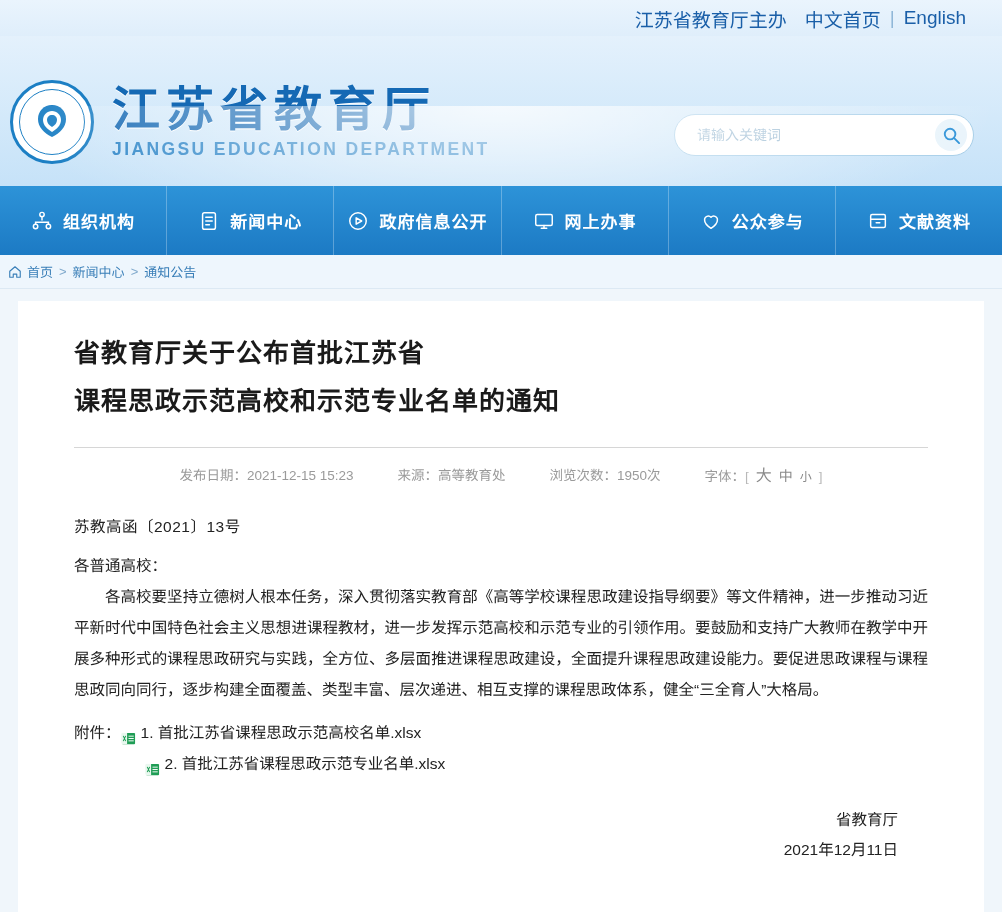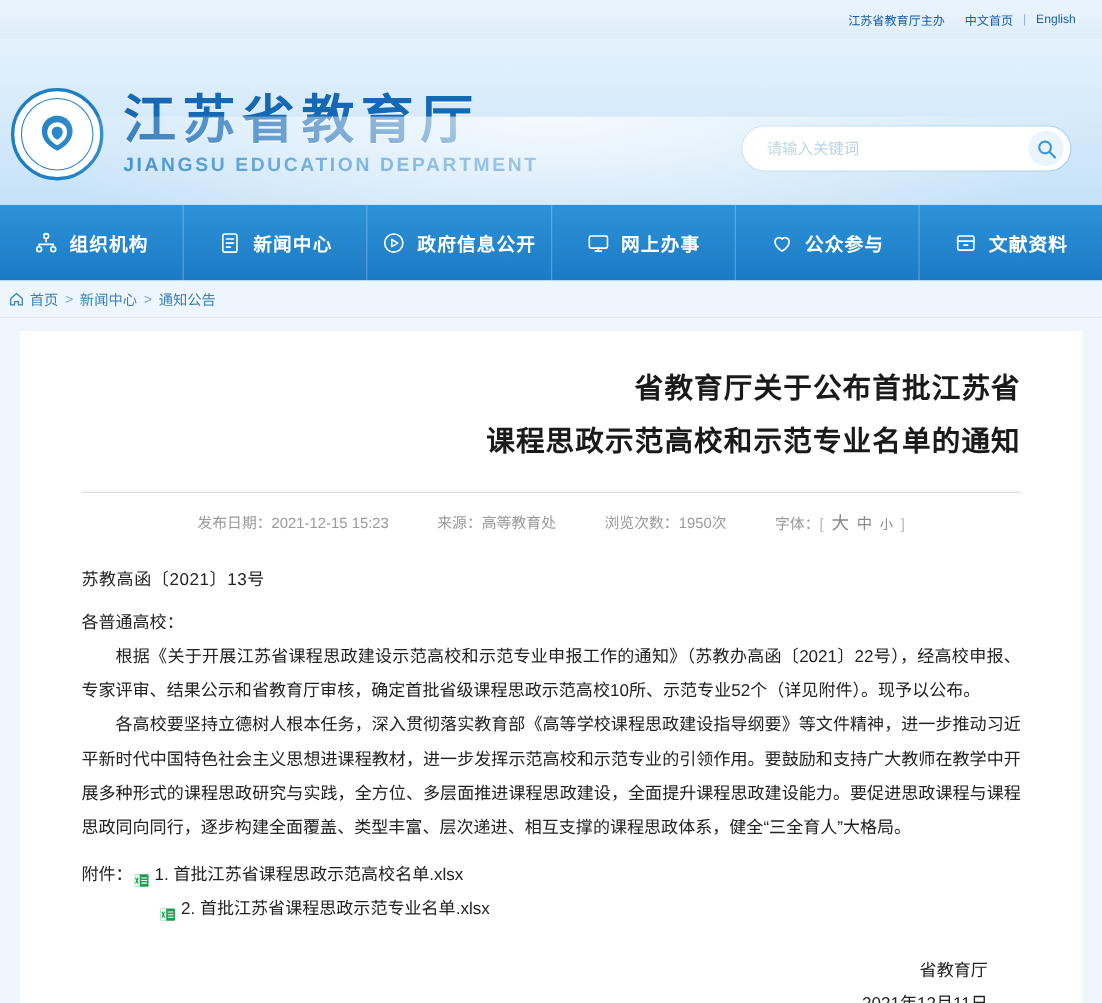--- a/index.html
+++ b/index.html
@@ -11,22 +11,22 @@
     overflow: hidden;
   }
 
   
   .topbar {
     height: 36px;
     background: linear-gradient(180deg, #eaf4fd 0%, #dfeefb 100%);
     display: flex;
     align-items: center;
     justify-content: flex-end;
-    padding-right: 24px;
-    font-size: 11px;
+    padding-right: 36px;
+    font-size: 19px;
     color: #1a5fa8;
   }
   .topbar a { color: #1a5fa8; text-decoration: none; }
   .topbar .sep { color: #8fb6d8; margin: 0 9px; }
   .topbar .gap { margin-right: 18px; }
 
   
   .header {
     position: relative;
     height: 150px;
@@ -158,21 +158,21 @@
     background: #f0f6fb;
     padding: 12px 18px 0 18px;
     height: calc(912px - 36px - 150px - 52px - 34px);
   }
   .article {
     background: #fff;
     height: 100%;
     padding: 28px 56px 0 56px;
   }
   .title {
-    text-align: right;
+    text-align: left;
     font-size: 26px;
     font-weight: 700;
     color: #1a1a1a;
     line-height: 1.85;
     letter-spacing: 1px;
   }
   .meta-rule {
     border-top: 1px solid #d6d6d6;
     margin: 22px 0 0 0;
   }
@@ -380,21 +380,20 @@
           <span class="s3">小</span>
           <span class="br">]</span>
         </span>
       </span>
     </div>
 
     <div class="doc-no">苏教高函〔2021〕13号</div>
 
     <div class="body-text">
       <p>各普通高校：</p>
-      <p class="indent">根据《关于开展江苏省课程思政建设示范高校和示范专业申报工作的通知》（苏教办高函〔2021〕22号），经高校申报、专家评审、结果公示和省教育厅审核，确定首批省级课程思政示范高校10所、示范专业52个（详见附件）。现予以公布。</p>
       <p class="indent">各高校要坚持立德树人根本任务，深入贯彻落实教育部《高等学校课程思政建设指导纲要》等文件精神，进一步推动习近平新时代中国特色社会主义思想进课程教材，进一步发挥示范高校和示范专业的引领作用。要鼓励和支持广大教师在教学中开展多种形式的课程思政研究与实践，全方位、多层面推进课程思政建设，全面提升课程思政建设能力。要促进思政课程与课程思政同向同行，逐步构建全面覆盖、类型丰富、层次递进、相互支撑的课程思政体系，健全“三全育人”大格局。</p>
     </div>
 
     <div class="attach-block">
       <div class="attach-row">
         <span class="lbl">附件：</span>
         <span class="xls-ico">
           <svg width="15" height="15" viewBox="0 0 16 16" aria-hidden="true">
             <rect x="1" y="2" width="14" height="12" rx="1" fill="#1f9d55"></rect>
             <rect x="1" y="2" width="5.5" height="12" fill="#e9f7ef"></rect>

